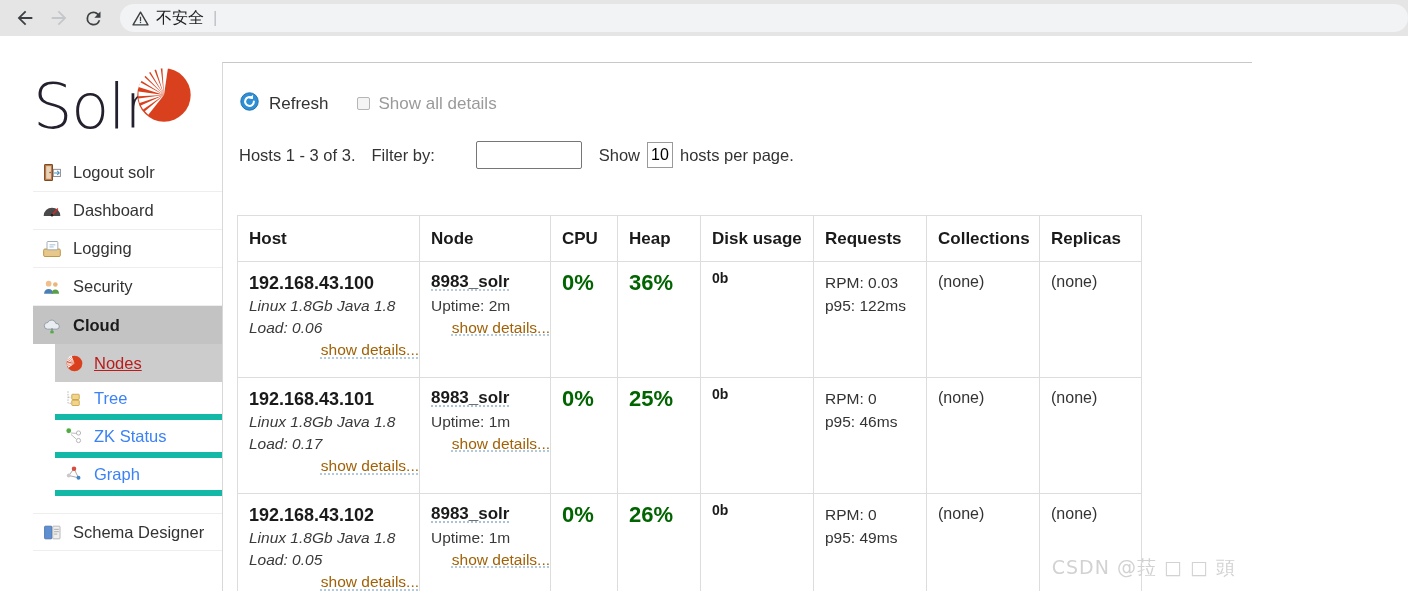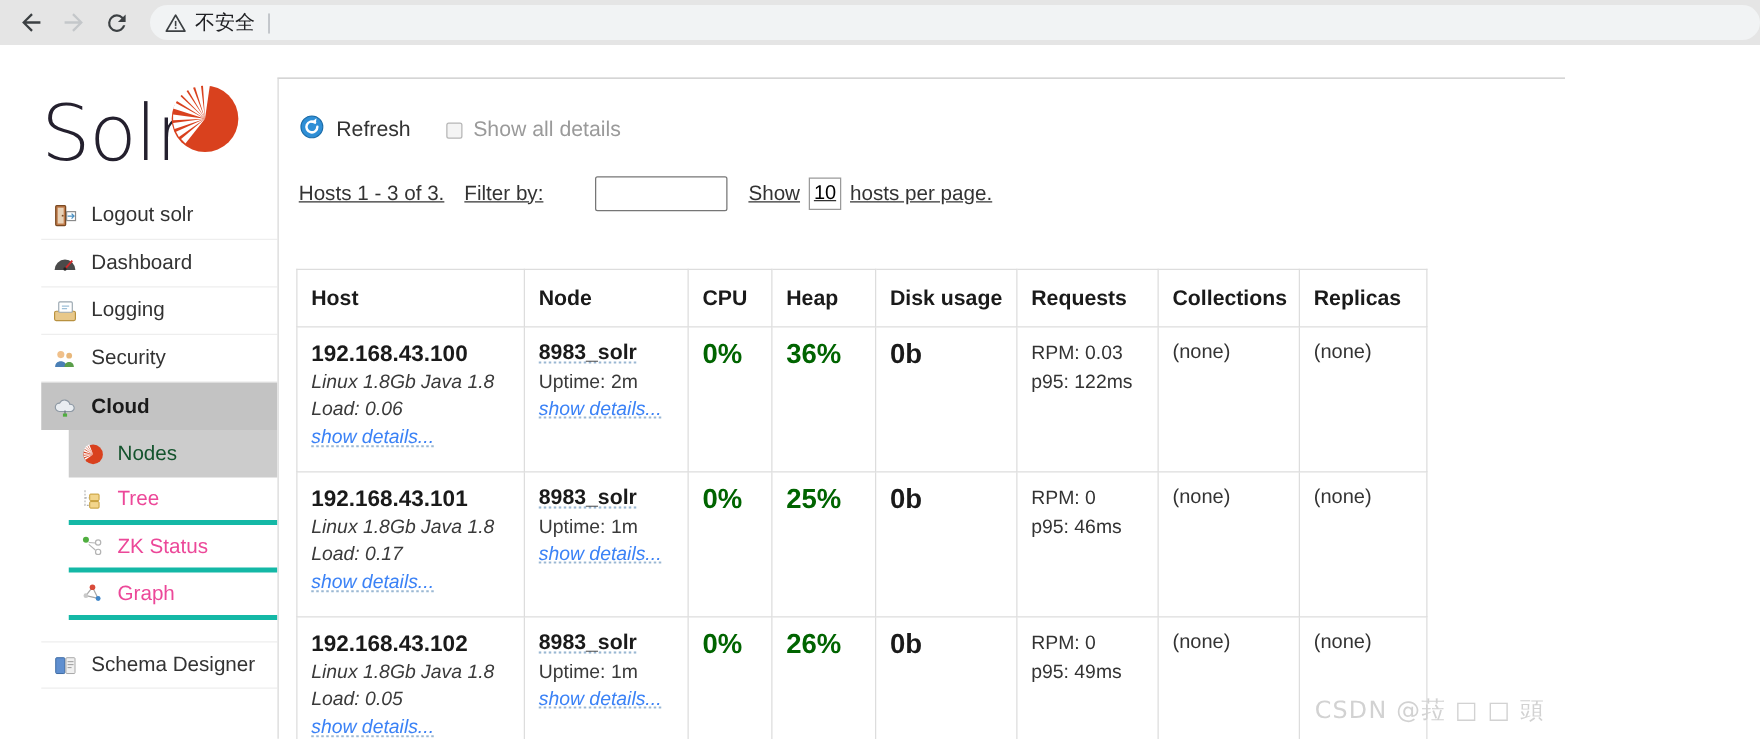--- a/index.html
+++ b/index.html
@@ -111,35 +111,36 @@
   }
   #submenu {
     width: 189px;
     padding-left: 22px;
     background: #ffffff;
   }
   .sub-item {
     height: 38px;
     display: flex; align-items: center;
     padding-left: 8px;
-    border-bottom: 4px solid #14b8a6;
+    border-bottom: 6px solid #14b8a6;
     font-size: 16.5px;
-    color: #ec4899;
+    color: #3b82f6;
     cursor: pointer;
   }
   .sub-item .mi-icon {
     width: 22px; height: 20px;
     margin-right: 9px;
     display: flex; align-items: center; justify-content: center;
     flex: 0 0 auto;
   }
   .sub-item.active {
     background: #cccccc;
-    color: #14532d;
+    color: #b91c1c;
     border-bottom: none;
+    text-decoration: underline;
   }
   #menu-tail { width: 189px; }
 
   
   #content {
     position: absolute; left: 222px; top: 26px;
     width: 1030px; height: 529px;
     background: #ffffff;
     border-top: 1px solid #c8c8c8;
     border-left: 1px solid #d8d8d8;
@@ -175,21 +176,20 @@
     font-size: 17px;
     color: #9a9a9a;
     font-family: "Liberation Sans", sans-serif;
   }
 
   #filterbar {
     position: absolute; left: 16px; top: 78px;
     display: flex; align-items: center;
     font-size: 16.5px;
     color: #333333;
-    text-decoration: underline;
   }
   #hosts-count { margin-right: 16px; white-space: nowrap; }
   #filterby-label { margin-right: 24px; white-space: nowrap; }
   #filter-select {
     height: 28px;
     border: 1px solid #767676;
     background: #ffffff;
     border-radius: 2px;
     padding: 0 26px 0 7px;
     font-size: 16px;
@@ -262,49 +262,50 @@
     font-size: 18px; font-weight: bold; color: #1a1a1a;
     line-height: 1.34;
     white-space: nowrap;
   }
   .sub {
     font-size: 15.5px; font-style: italic; color: #3a3a3a;
     line-height: 1.43;
     white-space: nowrap;
   }
   .showdet {
-    font-size: 15.5px; font-style: italic; color: #3b82f6;
+    font-size: 15.5px; color: #a16207;
     line-height: 1.43;
     text-decoration: underline;
     text-decoration-style: dotted;
     text-decoration-color: #9bb8d3;
     text-underline-offset: 2px;
     cursor: pointer;
     white-space: nowrap;
+    text-align: right;
   }
   .nodename {
     font-size: 17px; font-weight: bold; color: #1a1a1a;
     line-height: 1.34;
     text-decoration: underline;
     text-decoration-style: dotted;
     text-decoration-color: #9bb8d3;
     text-underline-offset: 3px;
     white-space: nowrap;
     cursor: pointer;
   }
   .uptime {
     font-size: 15.5px; color: #3a3a3a; line-height: 1.5;
     white-space: nowrap;
   }
   .pct {
     font-size: 22px; font-weight: bold; color: #006400;
     line-height: 1.05;
   }
   .disk {
-    font-size: 22px; font-weight: bold; color: #1a1a1a;
+    font-size: 14px; font-weight: bold; color: #1a1a1a;
     line-height: 1.05;
   }
   .reqline {
     font-size: 15.5px; color: #333333; line-height: 1.5;
     white-space: nowrap;
   }
   .none {
     font-size: 16px; color: #333333; line-height: 1.4;
   }
 

